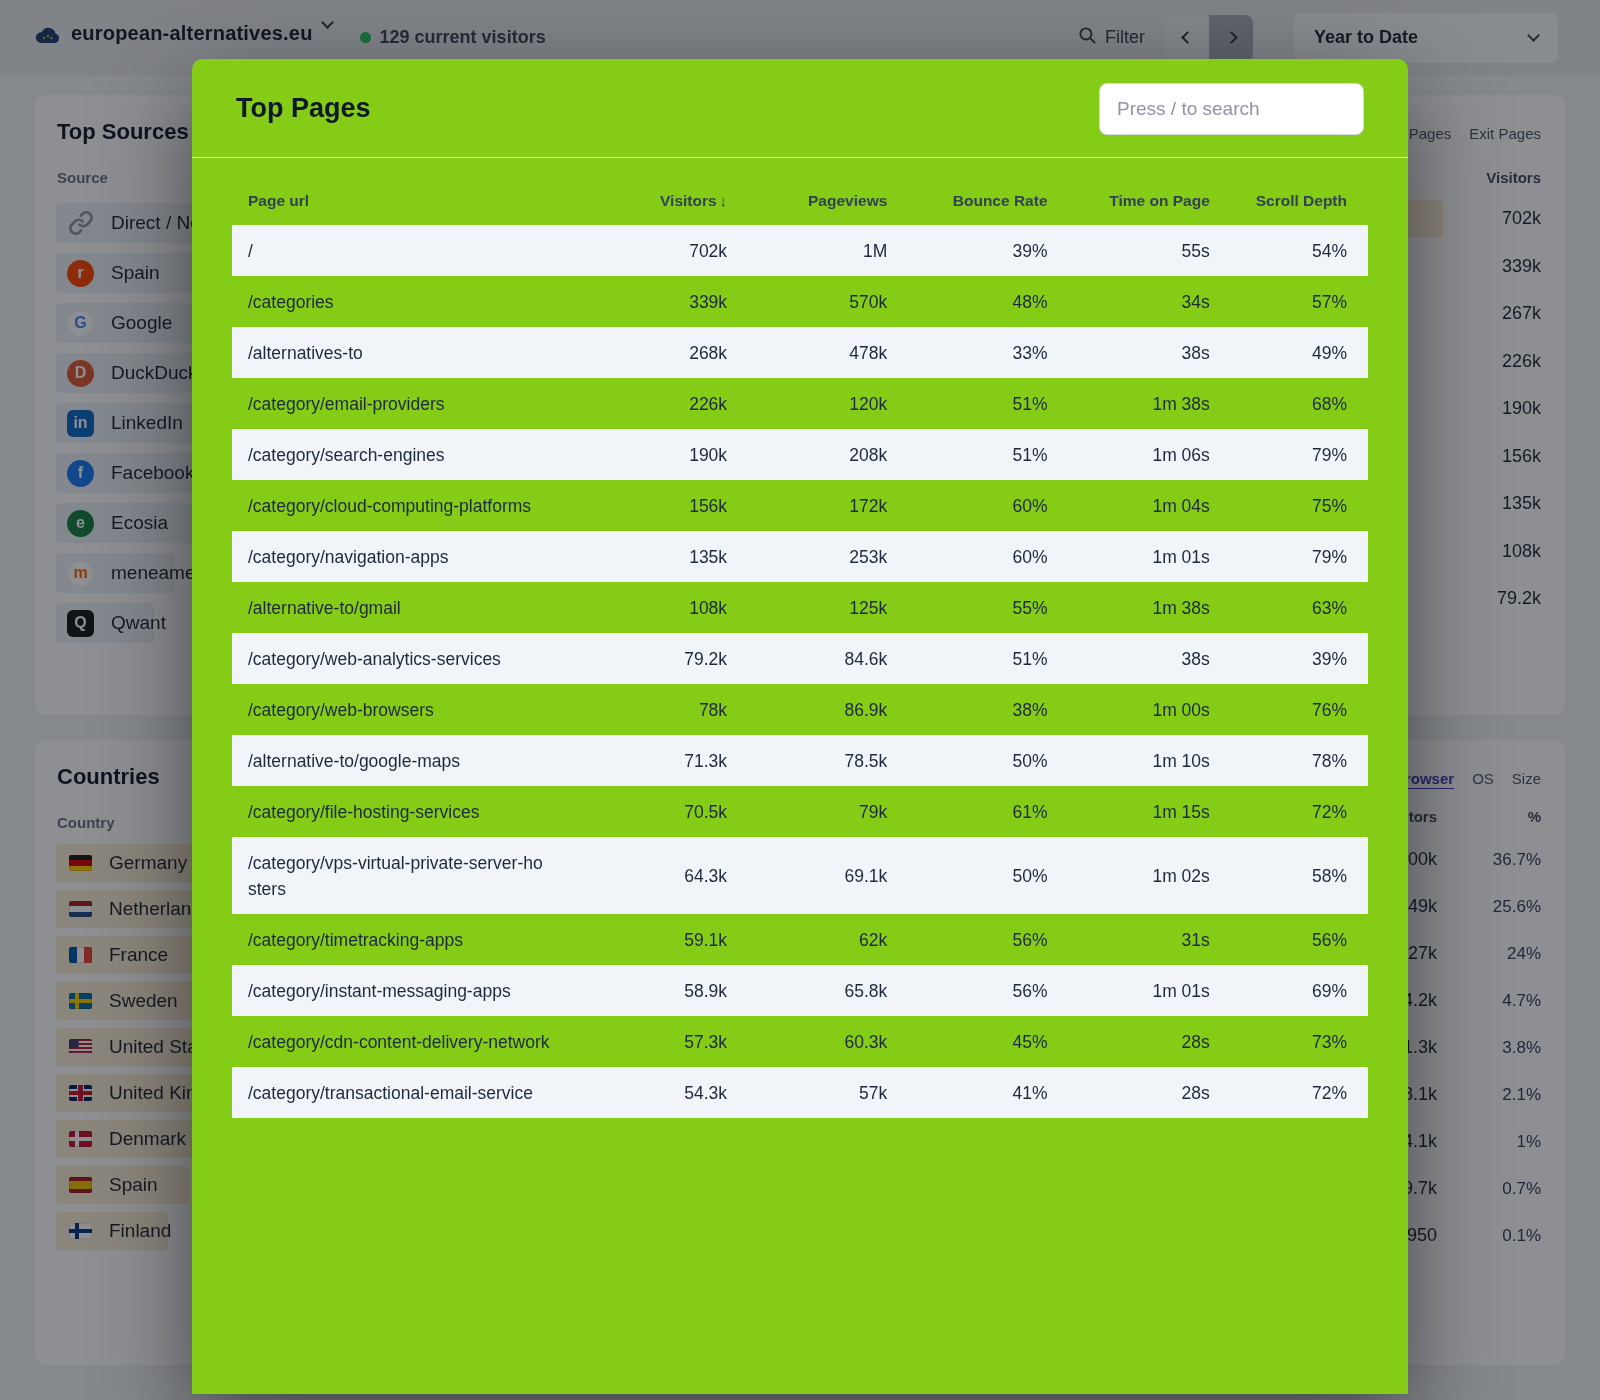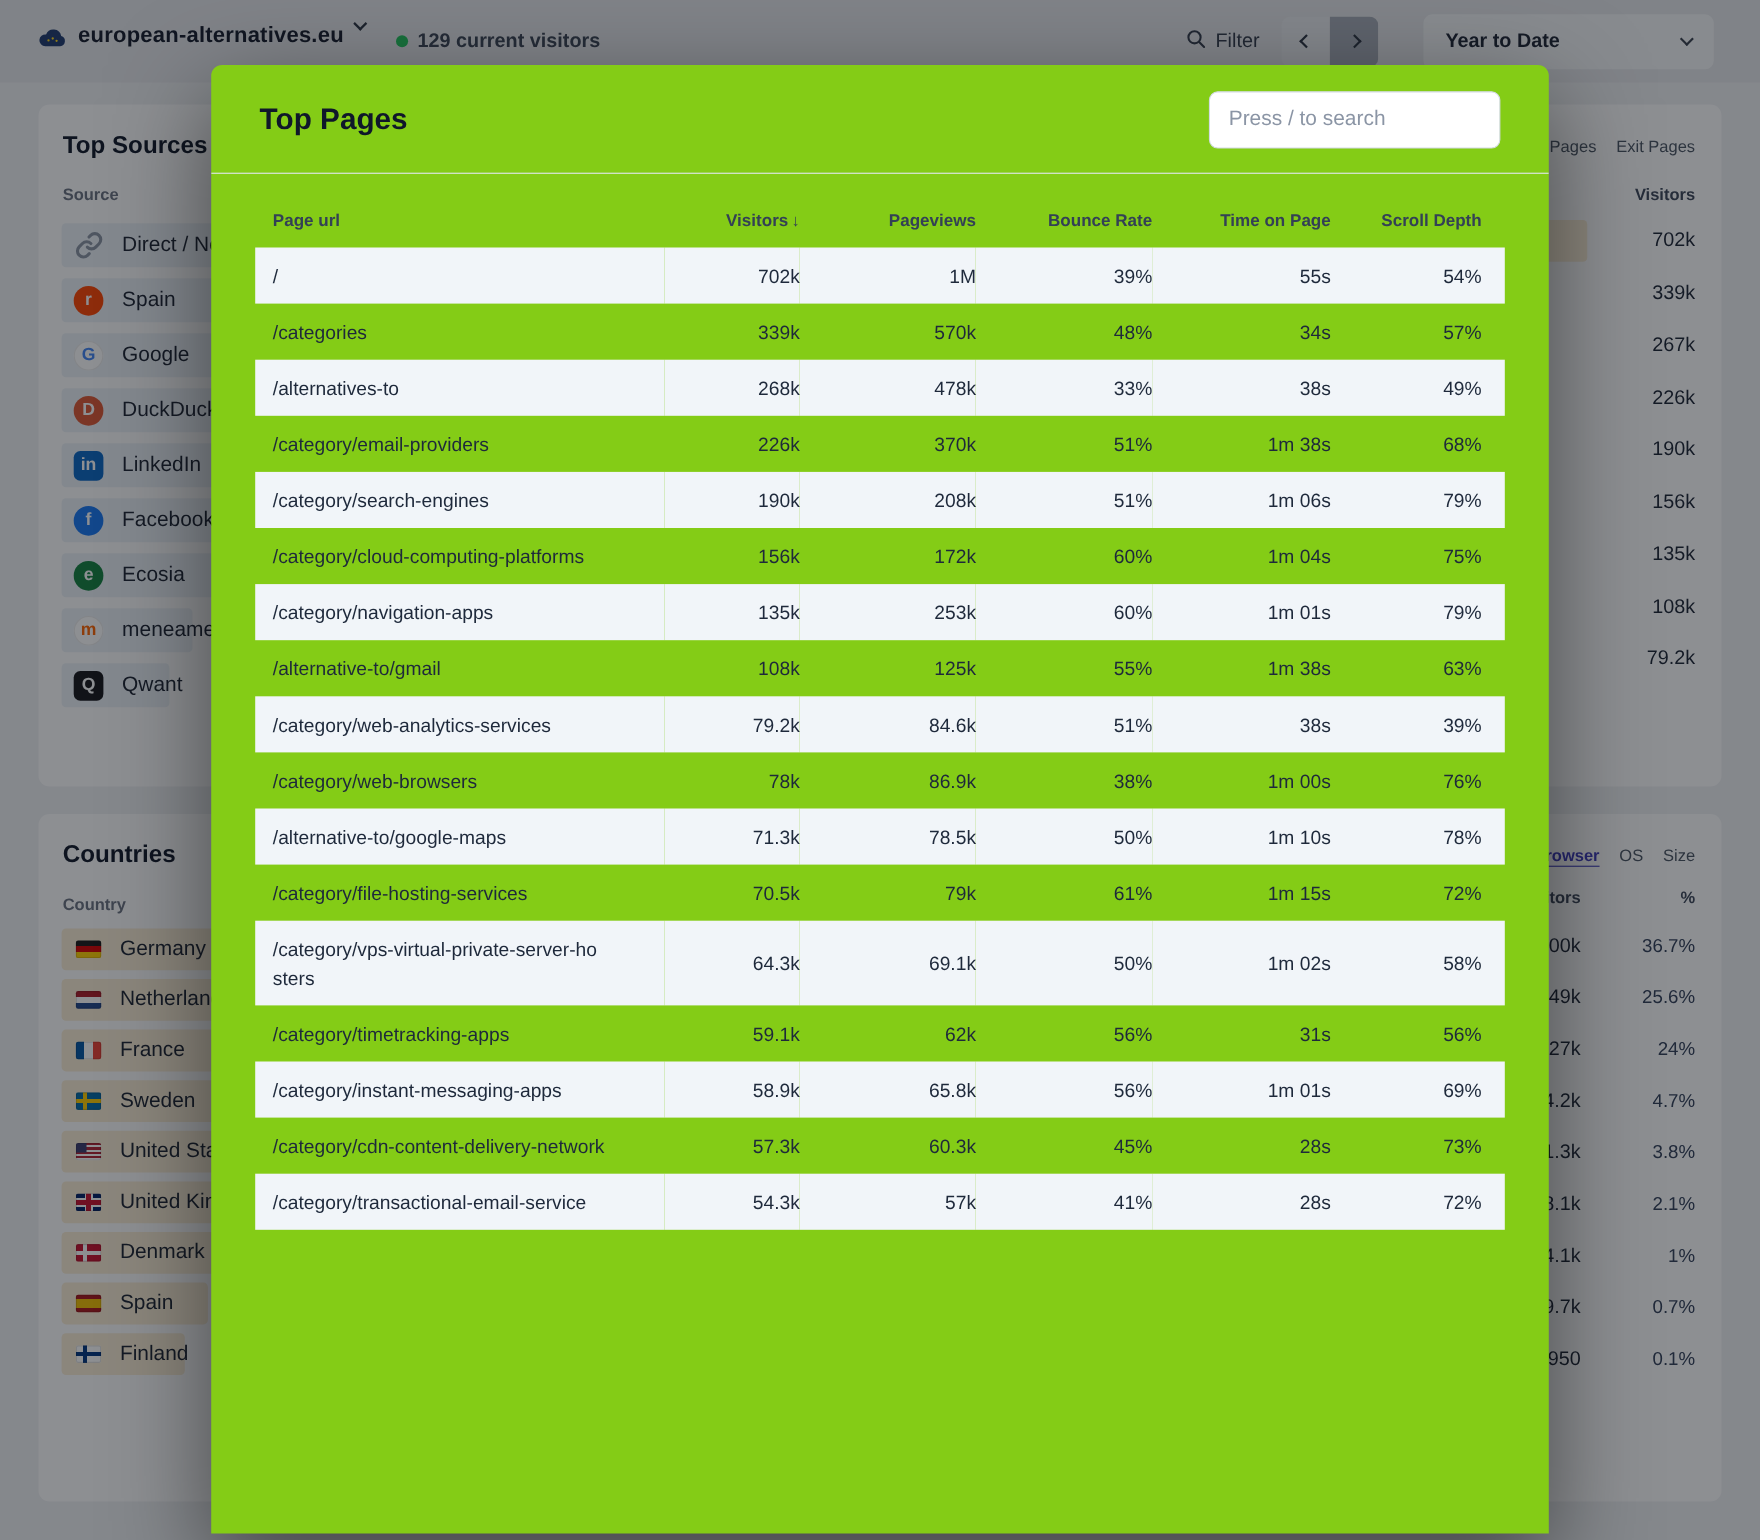--- a/index.html
+++ b/index.html
@@ -436,21 +436,21 @@
             <td>478k</td>
             <td>33%</td>
             <td>38s</td>
             <td class="d-sd">49%</td>
           </tr>
           <tr>
             <td class="d-url">
               <div class="url-wrap">/category/email-providers</div>
             </td>
             <td>226k</td>
-            <td>370k</td>
+            <td>120k</td>
             <td>51%</td>
             <td>1m 38s</td>
             <td class="d-sd">68%</td>
           </tr>
           <tr>
             <td class="d-url">
               <div class="url-wrap">/category/search-engines</div>
             </td>
             <td>190k</td>
             <td>208k</td>

